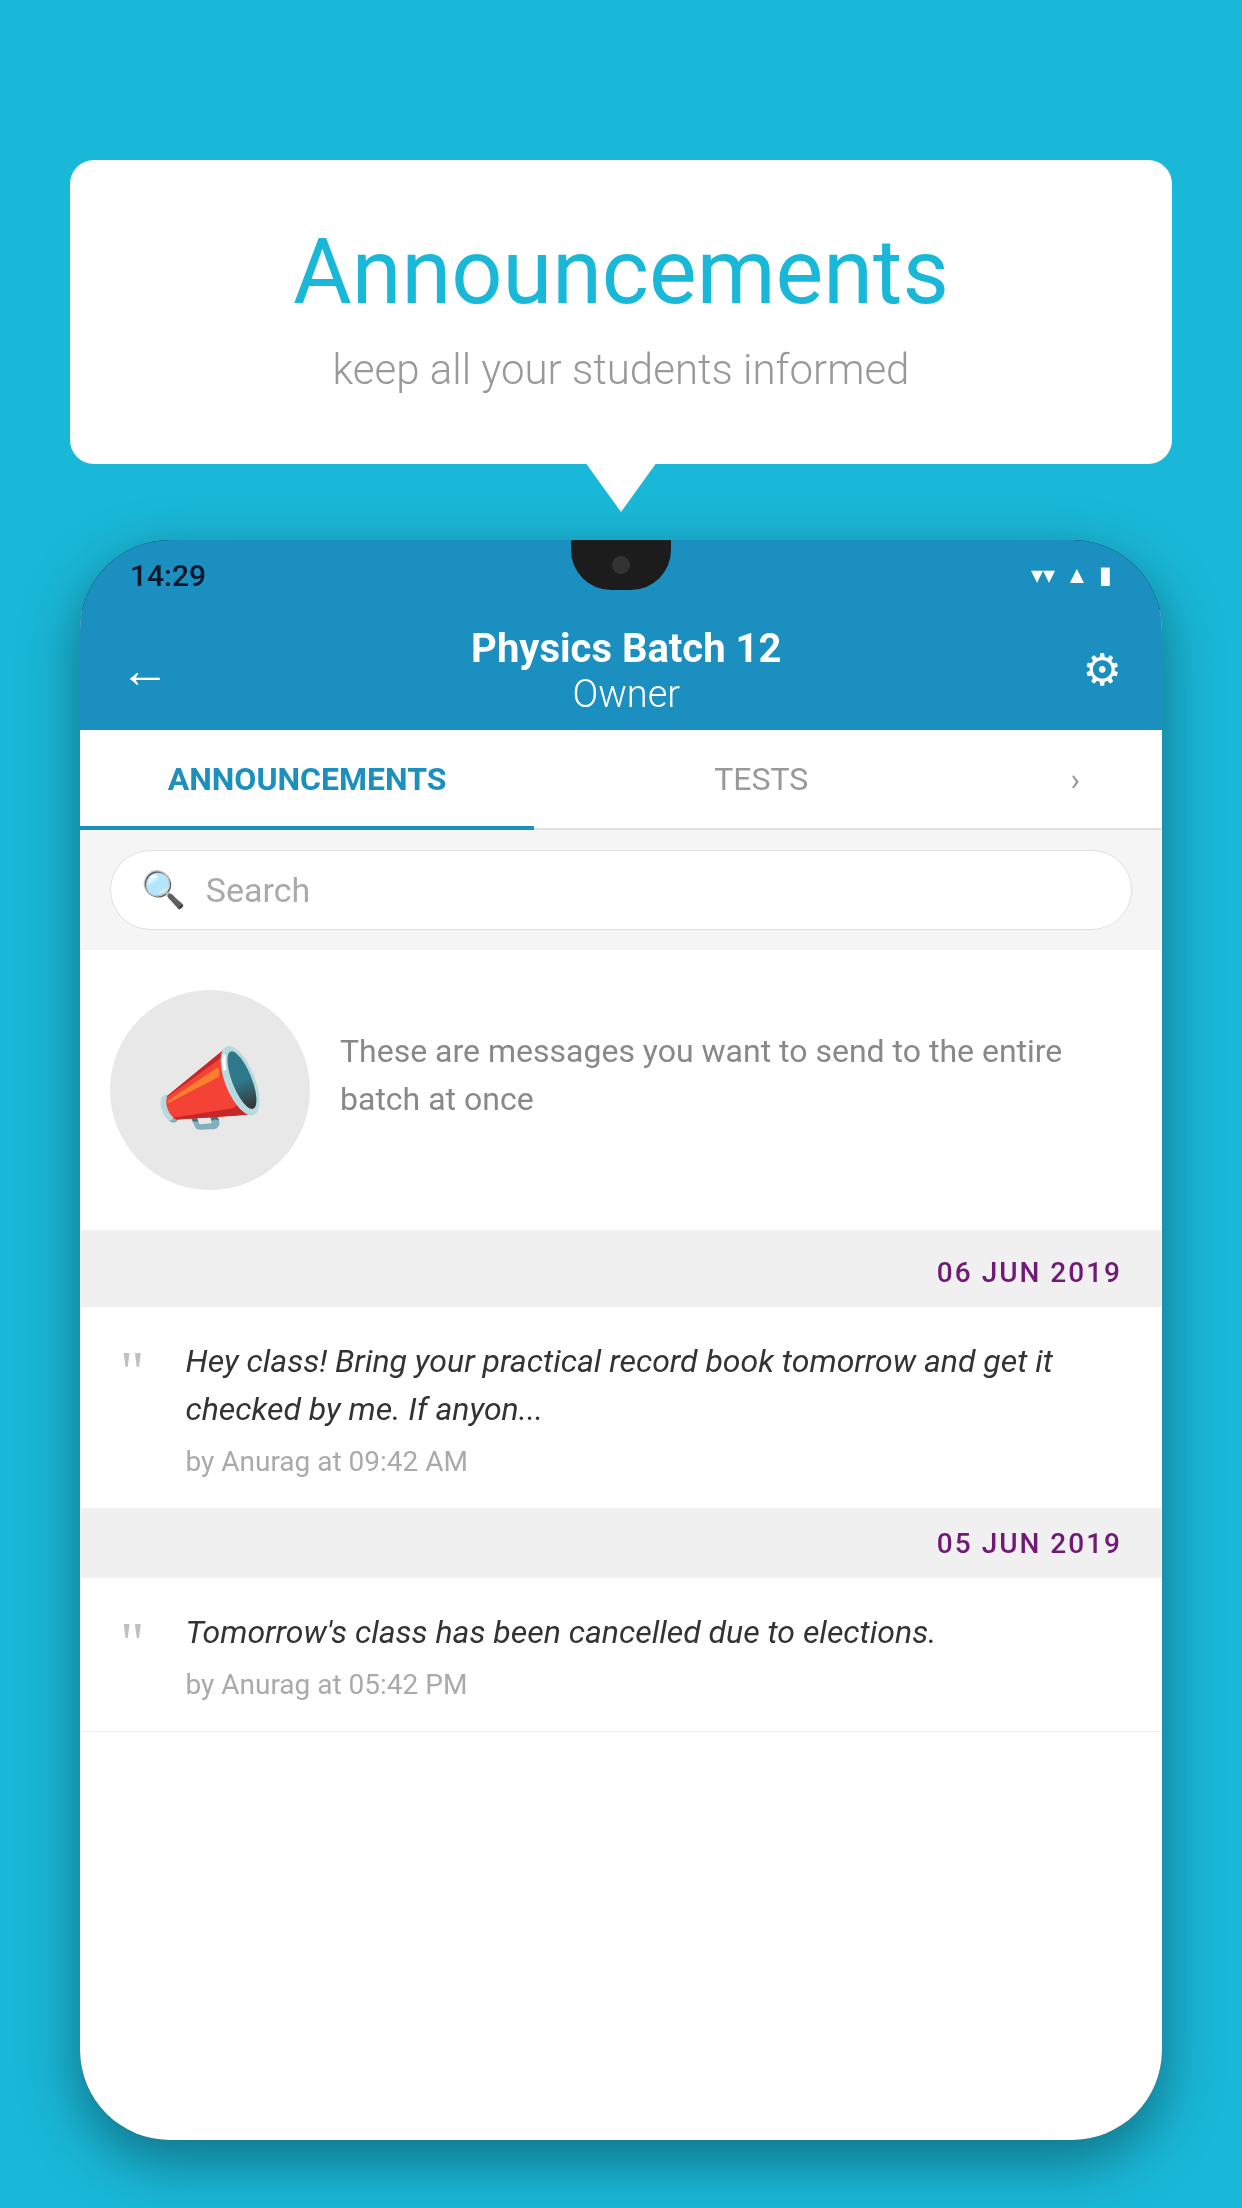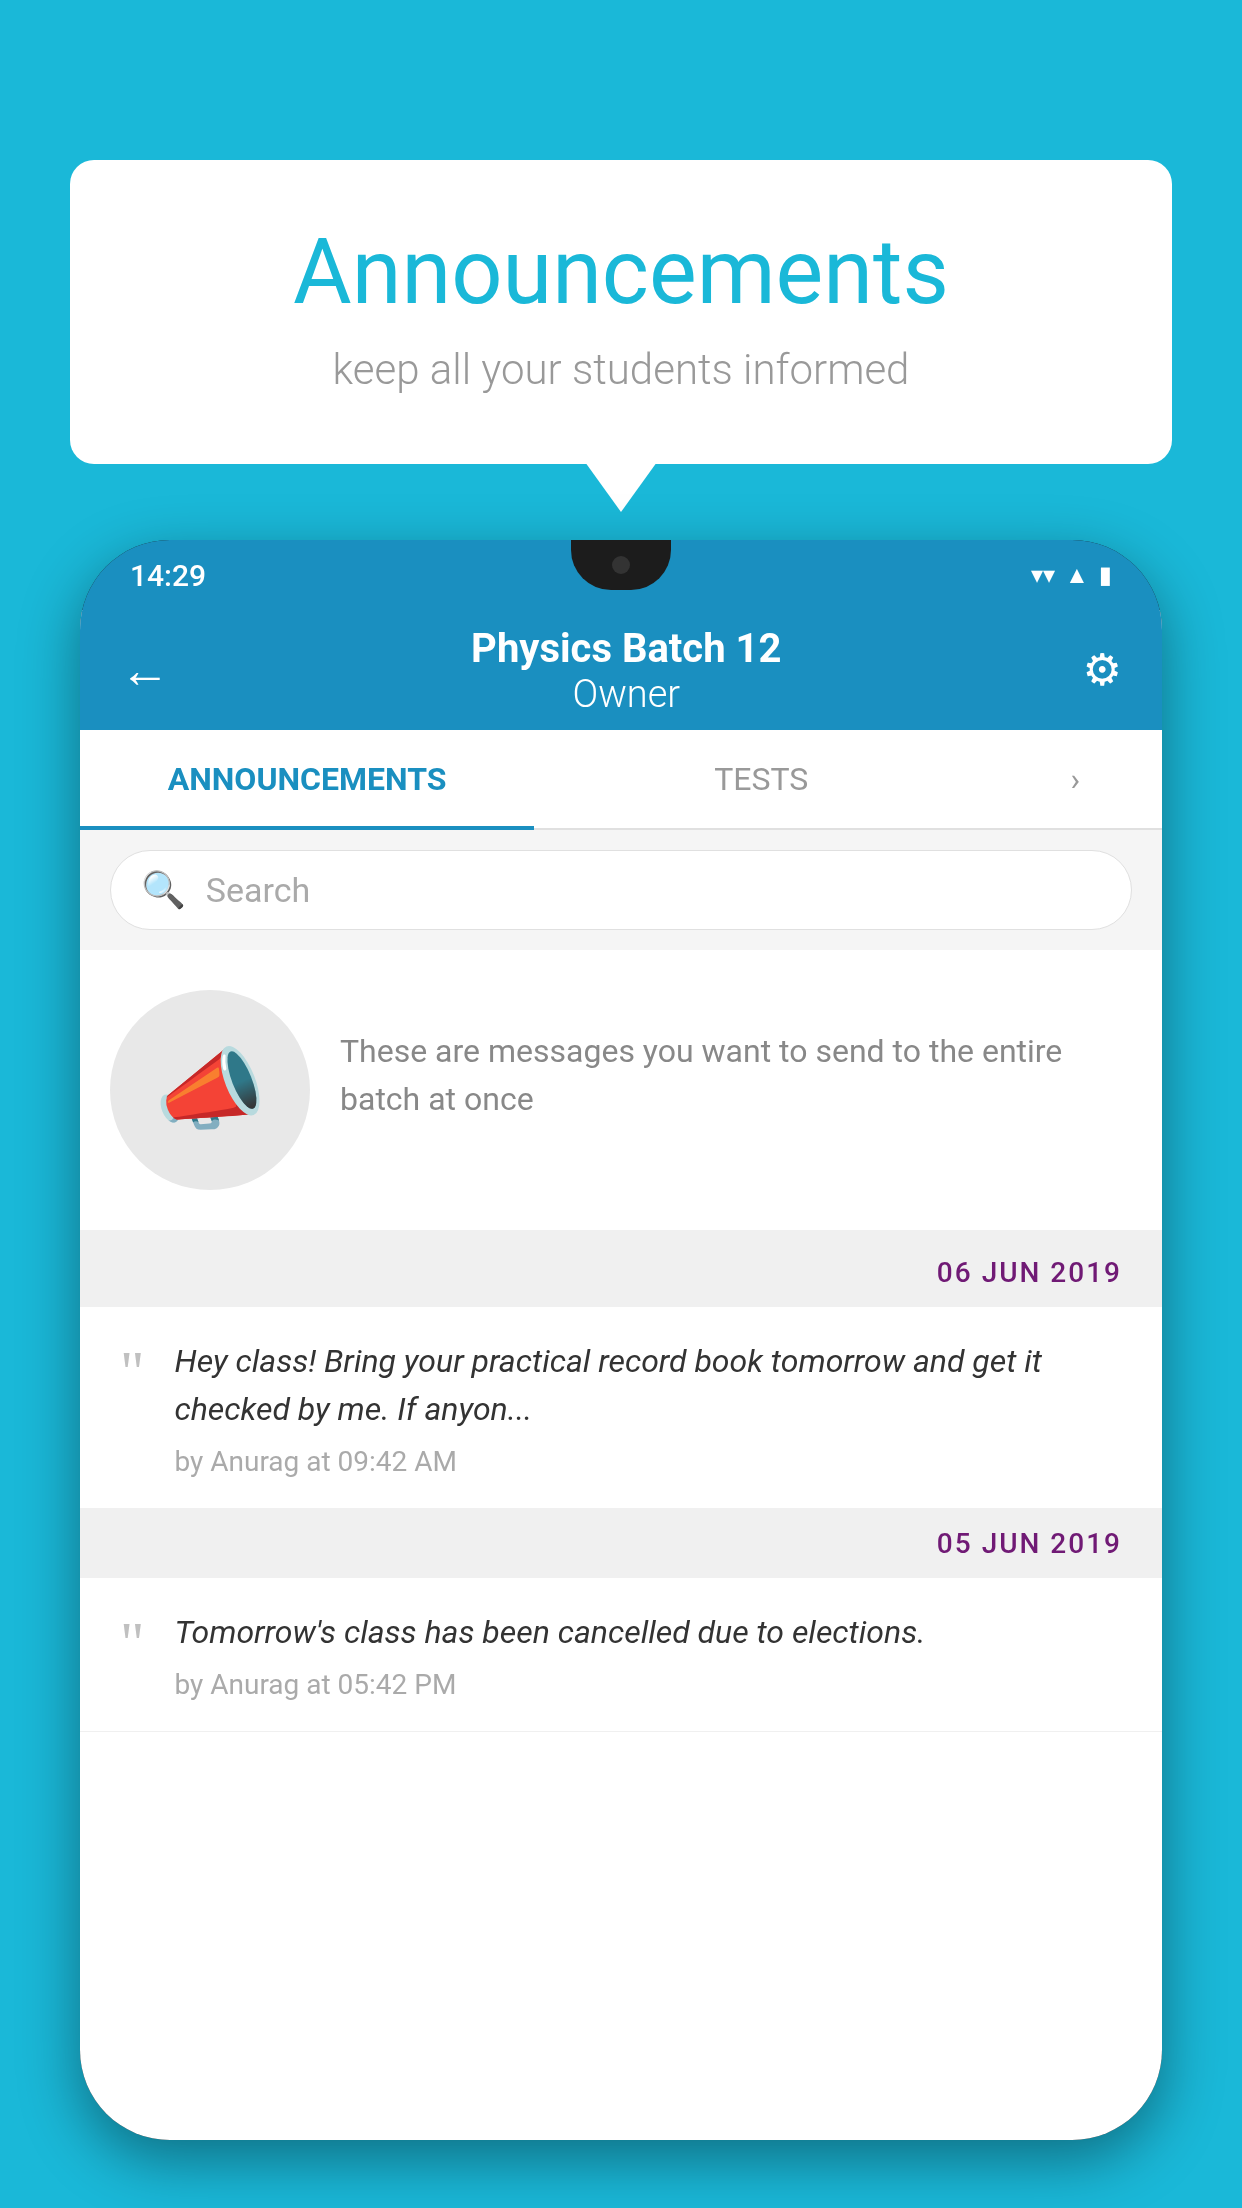--- a/index.html
+++ b/index.html
@@ -84,21 +84,21 @@
       background: #1a8fc0;
       height: 70px;
       display: flex;
       align-items: center;
       justify-content: space-between;
       padding: 0 50px;
       position: relative;
     }
 
     .status-time {
-      color: #ffffff;
+      color: #0f172a;
       font-size: 30px;
       font-weight: 500;
     }
 
     .notch {
       width: 100px;
       height: 50px;
       background: #1c1c1c;
       border-radius: 0 0 40px 40px;
       position: absolute;
@@ -315,20 +315,21 @@
       font-size: 60px;
       margin-right: 30px;
       line-height: 1;
       font-family: Georgia, serif;
       flex-shrink: 0;
       margin-top: 5px;
     }
 
     .announcement-content {
       flex: 1;
+      margin-left: 11px;
     }
 
     .announcement-message {
       color: #333;
       font-size: 32px;
       font-style: italic;
       line-height: 1.5;
       margin-bottom: 12px;
     }
 

